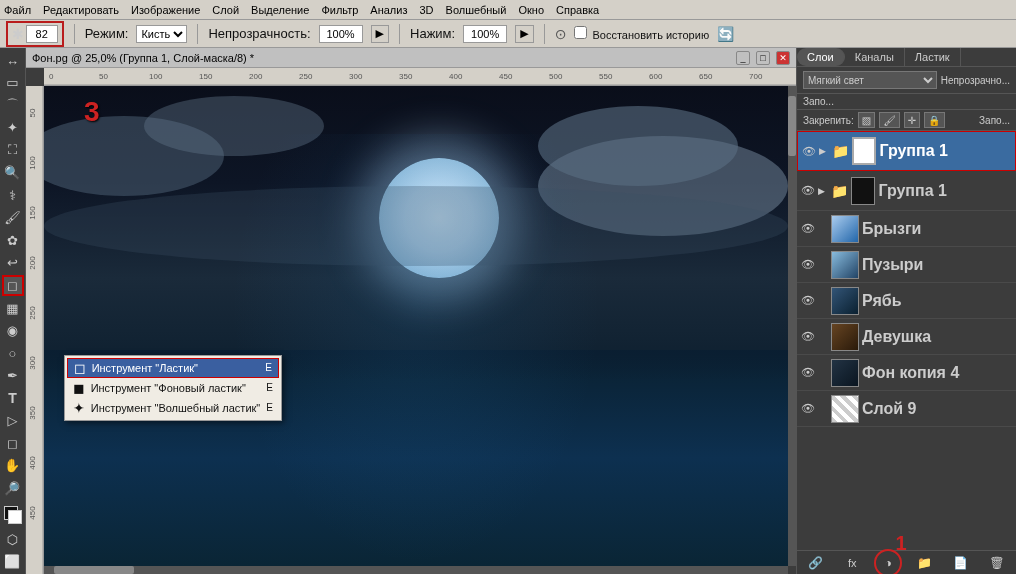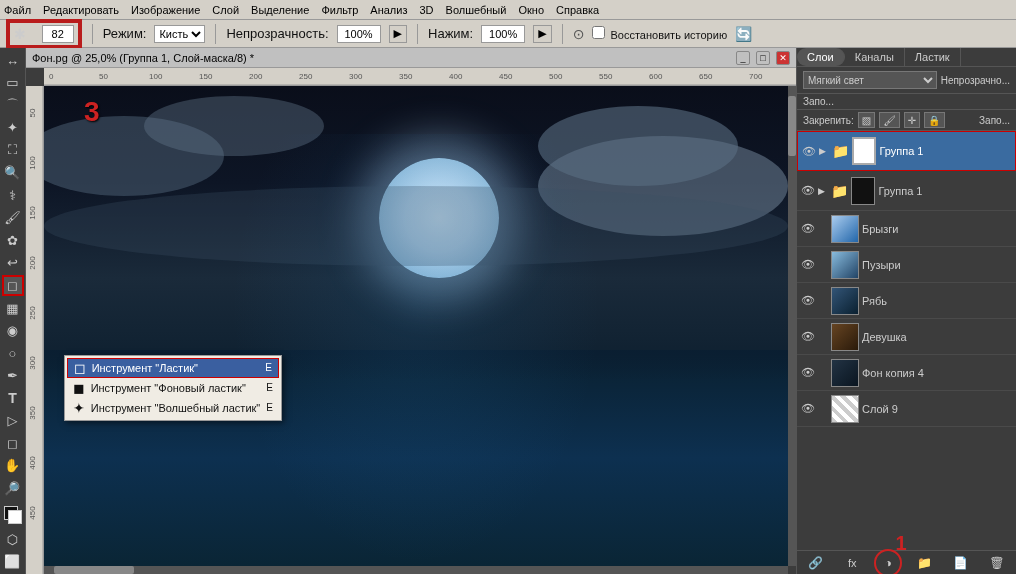--- a/index.html
+++ b/index.html
@@ -71,21 +71,21 @@
 
     
     #layers-list { flex: 1; overflow-y: auto; background: #3c3c3c; }
     .layer-item { display: flex; align-items: center; height: 36px; padding: 0 4px; gap: 3px; border-bottom: 1px solid #4a4a4a; cursor: pointer; }
     .layer-item.active { background: #3a6ba0; }
     .eye-btn { width: 14px; height: 14px; display: flex; align-items: center; justify-content: center; font-size: 11px; cursor: pointer; flex-shrink: 0; }
     .expand-btn { width: 10px; font-size: 9px; cursor: pointer; color: #ccc; flex-shrink: 0; }
     .layer-thumb { width: 28px; height: 28px; background: #666; border: 1px solid #888; flex-shrink: 0; display: flex; align-items: center; justify-content: center; font-size: 8px; overflow: hidden; }
     .layer-mask { width: 24px; height: 24px; background: #fff; border: 1px solid #888; flex-shrink: 0; }
     .layer-mask.dark { background: #111; }
-    .layer-name { flex: 1; font-size: 11px; color: #ccc; }
+    .layer-name { flex: 1; font-size: 16px; color: #ccc; font-weight: bold; }
     .layer-item.active .layer-name { color: #fff; }
     .thumb-splash { background: linear-gradient(135deg, #aaccee 0%, #2266aa 100%); }
     .thumb-bubble { background: linear-gradient(135deg, #88bbdd 0%, #224466 100%); }
     .thumb-wave { background: linear-gradient(135deg, #335577 0%, #0a2030 100%); }
     .thumb-girl { background: linear-gradient(135deg, #664422 0%, #2a1a0a 100%); }
     .thumb-bg { background: linear-gradient(135deg, #223344 0%, #0a1520 100%); }
     .thumb-layer2 { background: repeating-linear-gradient(45deg, #ccc 0, #ccc 4px, #fff 4px, #fff 8px); }
 
     
     #bottom-toolbar { height: 22px; background: #3c3c3c; border-top: 1px solid #555; display: flex; align-items: center; padding: 0 4px; gap: 6px; }
@@ -104,21 +104,21 @@
   <span class="menu-item">Фильтр</span>
   <span class="menu-item">Анализ</span>
   <span class="menu-item">3D</span>
   <span class="menu-item">Волшебный</span>
   <span class="menu-item">Окно</span>
   <span class="menu-item">Справка</span>
 </div>
 
 <div id="options-bar">
 
-  <div class="brush-size-box" style="border:4px solid #b91c1c; padding:2px 4px; display:flex; align-items:center; gap:16px;">
+  <div class="brush-size-box" style="border:2px solid #b91c1c; padding:2px 4px; display:flex; align-items:center; gap:2px;">
     <span style="font-size:14px;">✱</span>
     <input class="options-input" type="text" value="82" style="width: 32px;">
   </div>
   <div class="options-divider"></div>
   <span class="options-control">Режим:</span>
   <select class="options-select">
     <option>Кисть</option>
   </select>
   <div class="options-divider"></div>
   <span class="options-control">Непрозрачность:</span>

